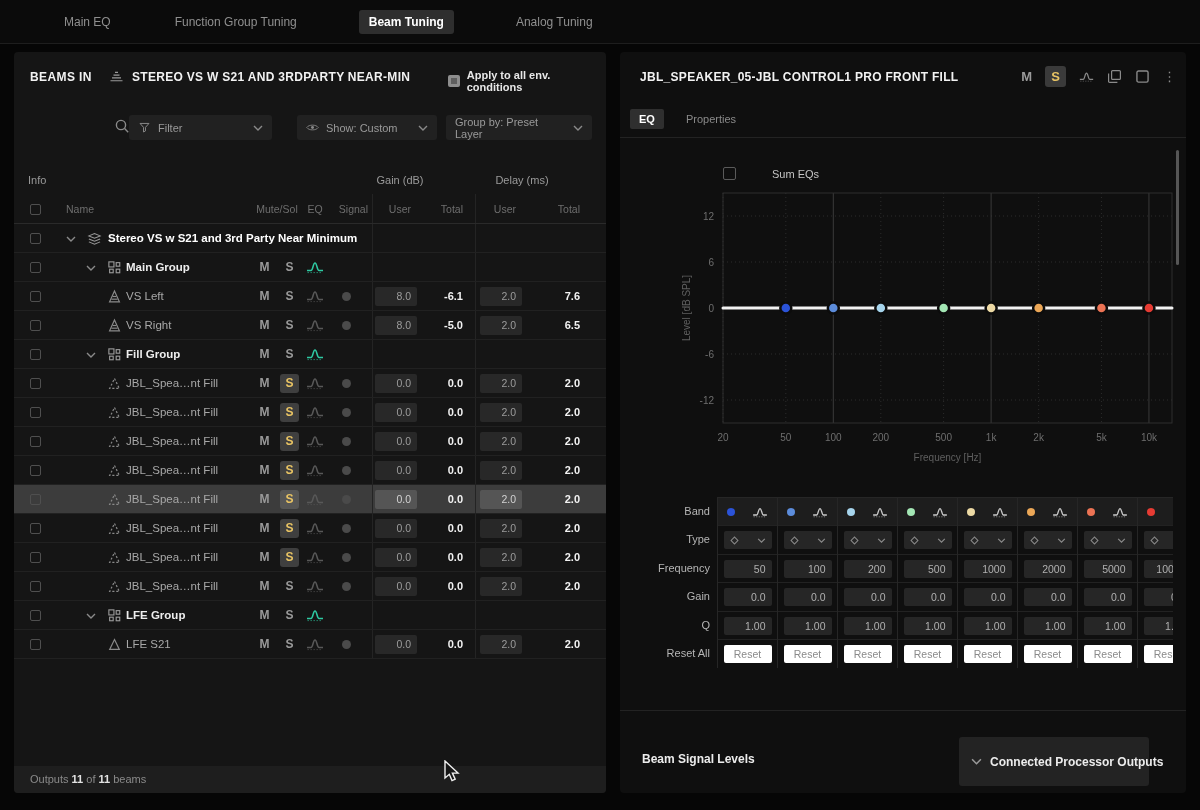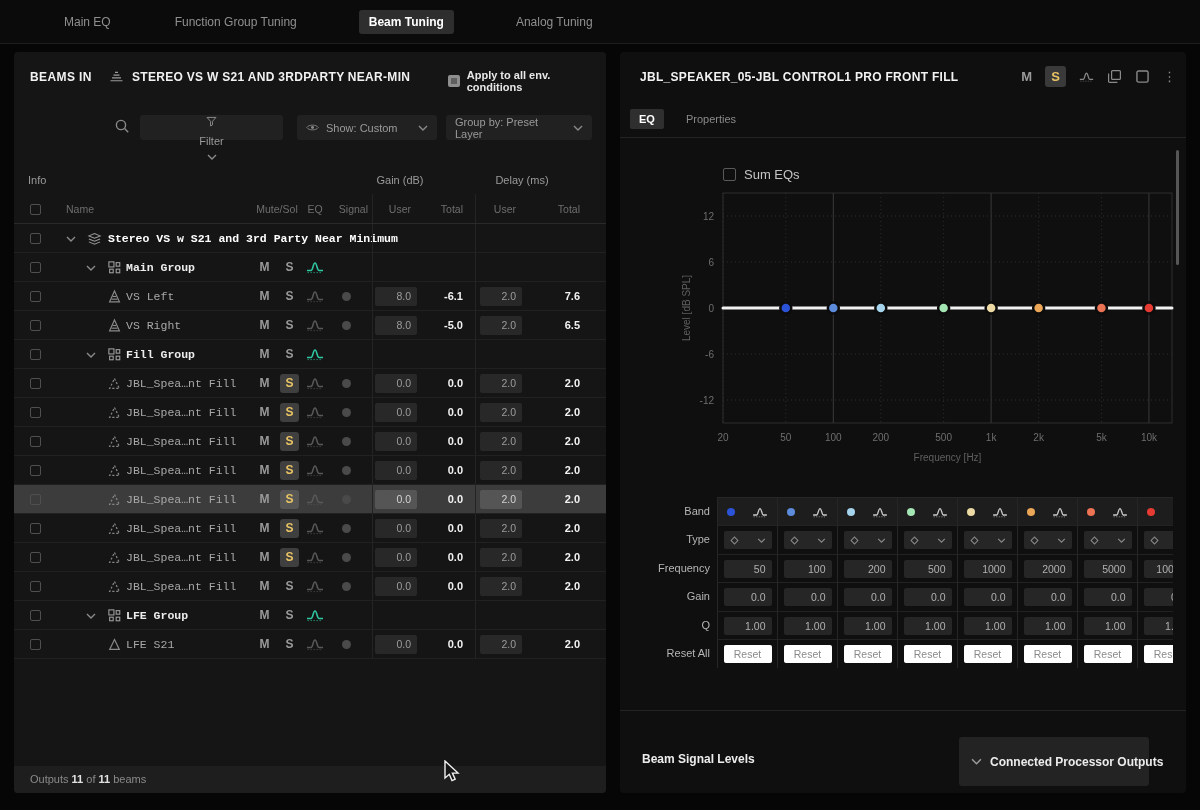--- a/index.html
+++ b/index.html
@@ -29,21 +29,21 @@
   .apply-label { font-size:11px; font-weight:bold; color:#e8e8e8; }
 
   
   .filter-row { position:absolute; top:63px; left:0; right:0; height:25px; }
   .search-ic { position:absolute; left:100px; top:3px; width:16px; height:16px; color:#8a8a8a; }
   .dd { position:absolute; height:25px; background:#212121; border-radius:3px; display:flex;
         align-items:center; font-size:11px; color:#9a9a9a; padding:0 9px; gap:7px; }
   .dd .grow { flex:1; }
   .dd-icon { width:13px; height:13px; color:#8a8a8a; flex:none; }
   .dd-chev { width:10px; height:6px; color:#8a8a8a; flex:none; }
-  .dd.filter { left:126px; width:143px;flex-direction:column; }
+  .dd.filter { left:115px; width:143px; }
   .dd.show   { left:283px; width:140px; }
   .dd.group  { left:432px; width:146px; }
 
   
   .group-hdr { position:absolute; top:118px; left:0; right:0; height:22px; font-size:11px; color:#9a9a9a; }
   .gh-info  { position:absolute; left:14px; top:4px; }
   .gh-gain  { position:absolute; left:330px; width:112px; text-align:center; top:4px; }
   .gh-delay { position:absolute; left:452px; width:112px; text-align:center; top:4px; }
   .col-hdr { position:absolute; top:142px; left:0; right:0; height:30px; border-bottom:1px solid #2a2a2a;
              font-size:10.5px; color:#6e6e6e;padding-left:32px; }
@@ -59,21 +59,21 @@
 
   
   .rows-wrap { position:absolute; top:172px; left:0; right:0; }
   .trow { position:relative; height:29px; border-bottom:1px solid #212121; }
   .trow.selected { background:#3c3c3c; }
   .cb { position:absolute; left:16px; top:9px; width:11px; height:11px; border:1px solid #4f4f4f; border-radius:2px; }
   .chev { position:absolute; width:10px; height:6px; top:12px; color:#8a8a8a; }
   .chev.preset { left:52px; } .chev.group { left:72px; }
   .ricon { position:absolute; width:15px; height:15px; top:7px; color:#9a9a9a; }
   .ricon.preset { left:73px; } .ricon.group { left:93px; } .ricon.beam { left:93px; color:#8a8a8a; }
-  .rname { position:absolute; top:8px; font-size:11.5px; color:#a8a8a8; white-space:nowrap;font-family:Liberation Mono, monospace; }
+  .rname { position:absolute; top:8px; font-size:11.5px; color:#a8a8a8; white-space:nowrap; }
   .kind-preset .rname { left:94px;  color:#ffffff; font-weight:bold; }
   .kind-group  .rname { left:112px; color:#ededed; font-weight:bold; }
   .kind-beam   .rname { left:112px; }
   .mbtn, .sbtn { position:absolute; top:5px; width:19px; height:19px; line-height:19px; text-align:center;
     font-size:12px; font-weight:bold; color:#9a9a9a; border-radius:3px; }
   .mbtn { left:241px; } .sbtn { left:266px; }
   .sbtn.on { background:#3f3f3f; color:#e9c464; }
   .trow.selected .sbtn.on { background:#565656; }
   .eqic { position:absolute; left:292px; top:7px; width:18px; height:14px; color:#585858; }
   .eqic.teal { color:#2ec9a2; }
@@ -99,21 +99,21 @@
   .rp-s { font-size:13px; font-weight:bold; color:#e9c464; background:#3a3a3a; width:21px; height:21px;
           line-height:21px; text-align:center; border-radius:3px; }
   .rp-ic { width:15px; height:15px; color:#8a8a8a; }
   .rp-kebab { color:#8a8a8a; font-size:13px; letter-spacing:0; width:6px; }
   .rp-tabs { position:absolute; left:10px; top:57px; display:flex; gap:13px; align-items:center; }
   .rp-tab { font-size:11px; color:#8a8a8a; padding:4px 9px; }
   .rp-tab.active { background:#2f2f2f; color:#ffffff; font-weight:bold; border-radius:2px; }
   .rdiv { position:absolute; left:0; right:0; height:1px; background:#232323; }
   .sumeq { position:absolute; left:103px; top:115px; display:flex; gap:8px; align-items:center; }
   .sumeq-cb { width:13px; height:13px; border:1px solid #5a5a5a; border-radius:2px; }
-  .sumeq-label { font-size:13px; color:#c4c4c4; }
+  .sumeq-label { font-size:11px; color:#c4c4c4;margin-left:28px; }
   .eq-chart { position:absolute; left:0; top:136px; width:566px; height:290px; }
   .eq-chart text.tick { fill:#6e6e6e; font-size:10px; font-family:"Liberation Sans",sans-serif; }
   .eq-chart text.axis-label { fill:#5f5f5f; font-size:10px; font-family:"Liberation Sans",sans-serif; }
   .scroll-thumb { position:absolute; left:556px; top:98px; width:3px; height:115px; background:#565656; border-radius:2px; }
 
   
   .band-labels { position:absolute; left:0; top:445px; width:90px; }
   .band-labels div { height:28px; line-height:28px; text-align:right; font-size:11px; color:#b5b5b5; }
   .band-labels div:nth-child(2n){ height:29px; line-height:29px; }
   .band-table { position:absolute; left:97px; top:445px; width:456px; height:171px; display:flex;

